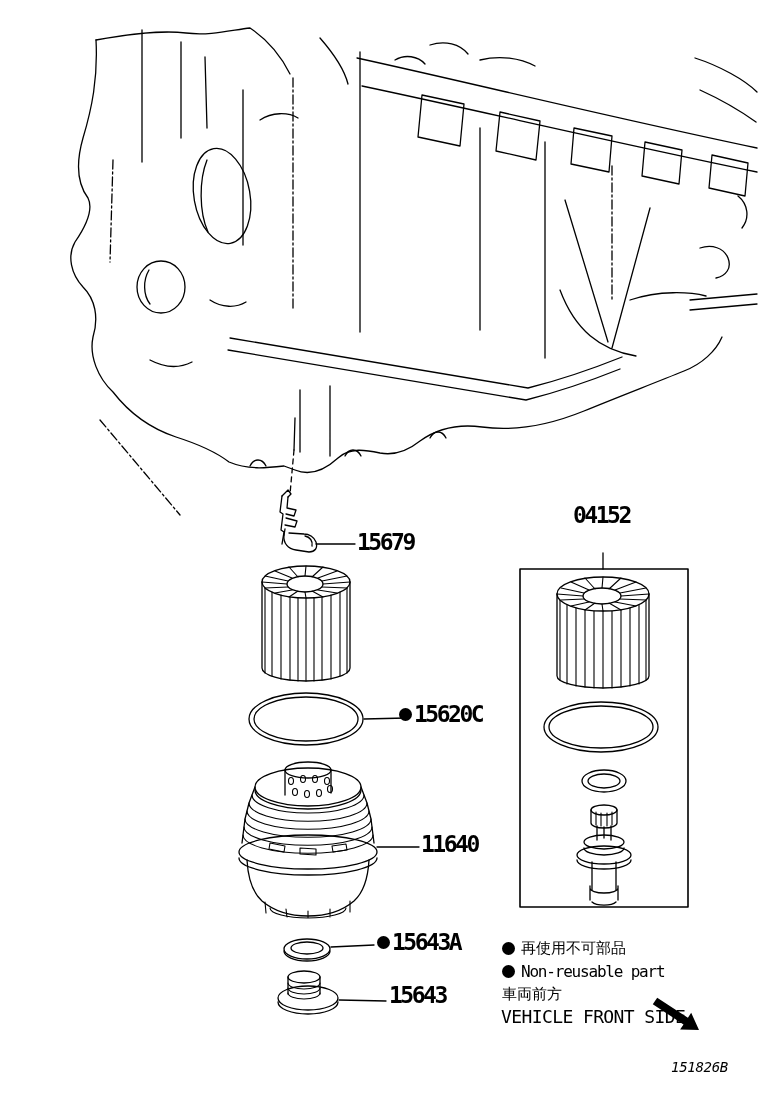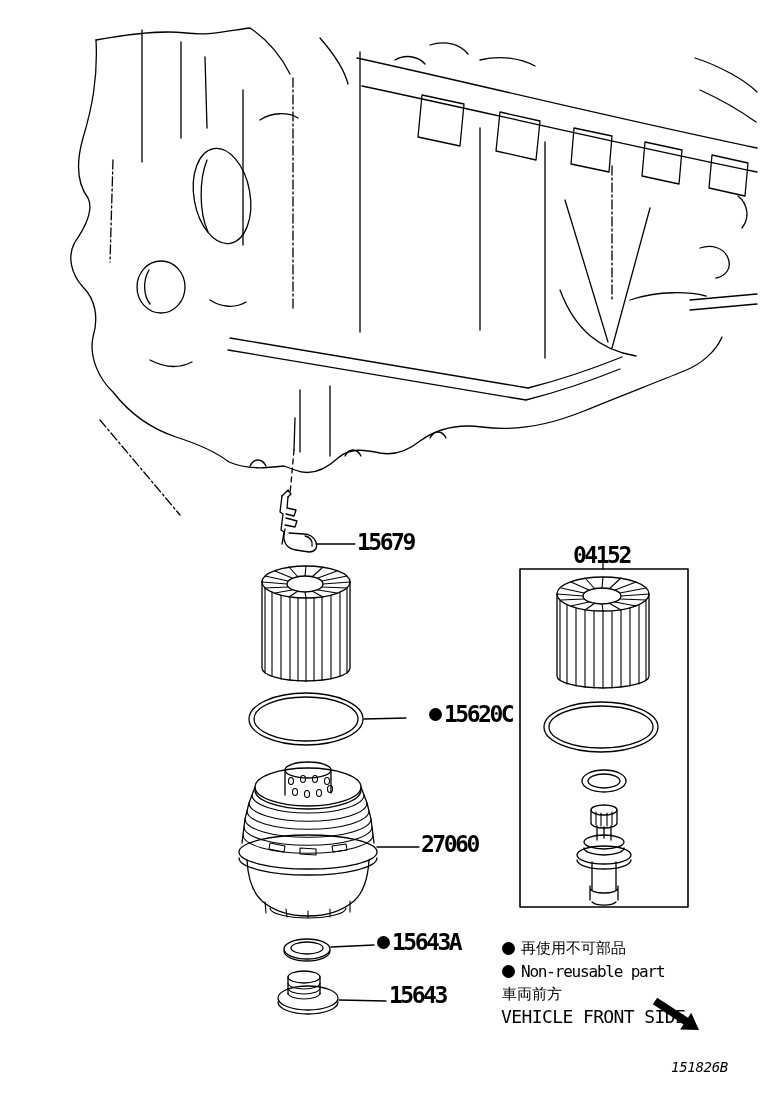--- a/index.html
+++ b/index.html
@@ -167,31 +167,31 @@
 
     <g>
       <path class="fill" d="M657.2,997.7 L687.9,1017.8 L691.2,1012.8 L699,1030 L680.1,1029.4 L683.5,1024.4 L652.8,1004.3 Z"></path>
     </g>
   </svg>
 
   <div class="plbl" style="left:357px; top:531px">
     <span>15679</span>
   </div>
 
-  <div class="plbl" style="left:573px; top:544px">
+  <div class="plbl" style="left:573px; top:504px">
     <span>04152</span>
   </div>
 
-  <div class="plbl" style="left:429px; top:703px">
+  <div class="plbl" style="left:399px; top:703px">
     <span class="dot"></span>
     <span>15620C</span>
   </div>
 
   <div class="plbl" style="left:421px; top:833px">
-    <span>27060</span>
+    <span>11640</span>
   </div>
 
   <div class="plbl" style="left:377px; top:931px">
     <span class="dot"></span>
     <span>15643A</span>
   </div>
 
   <div class="plbl" style="left:389px; top:984px">
     <span>15643</span>
   </div>

